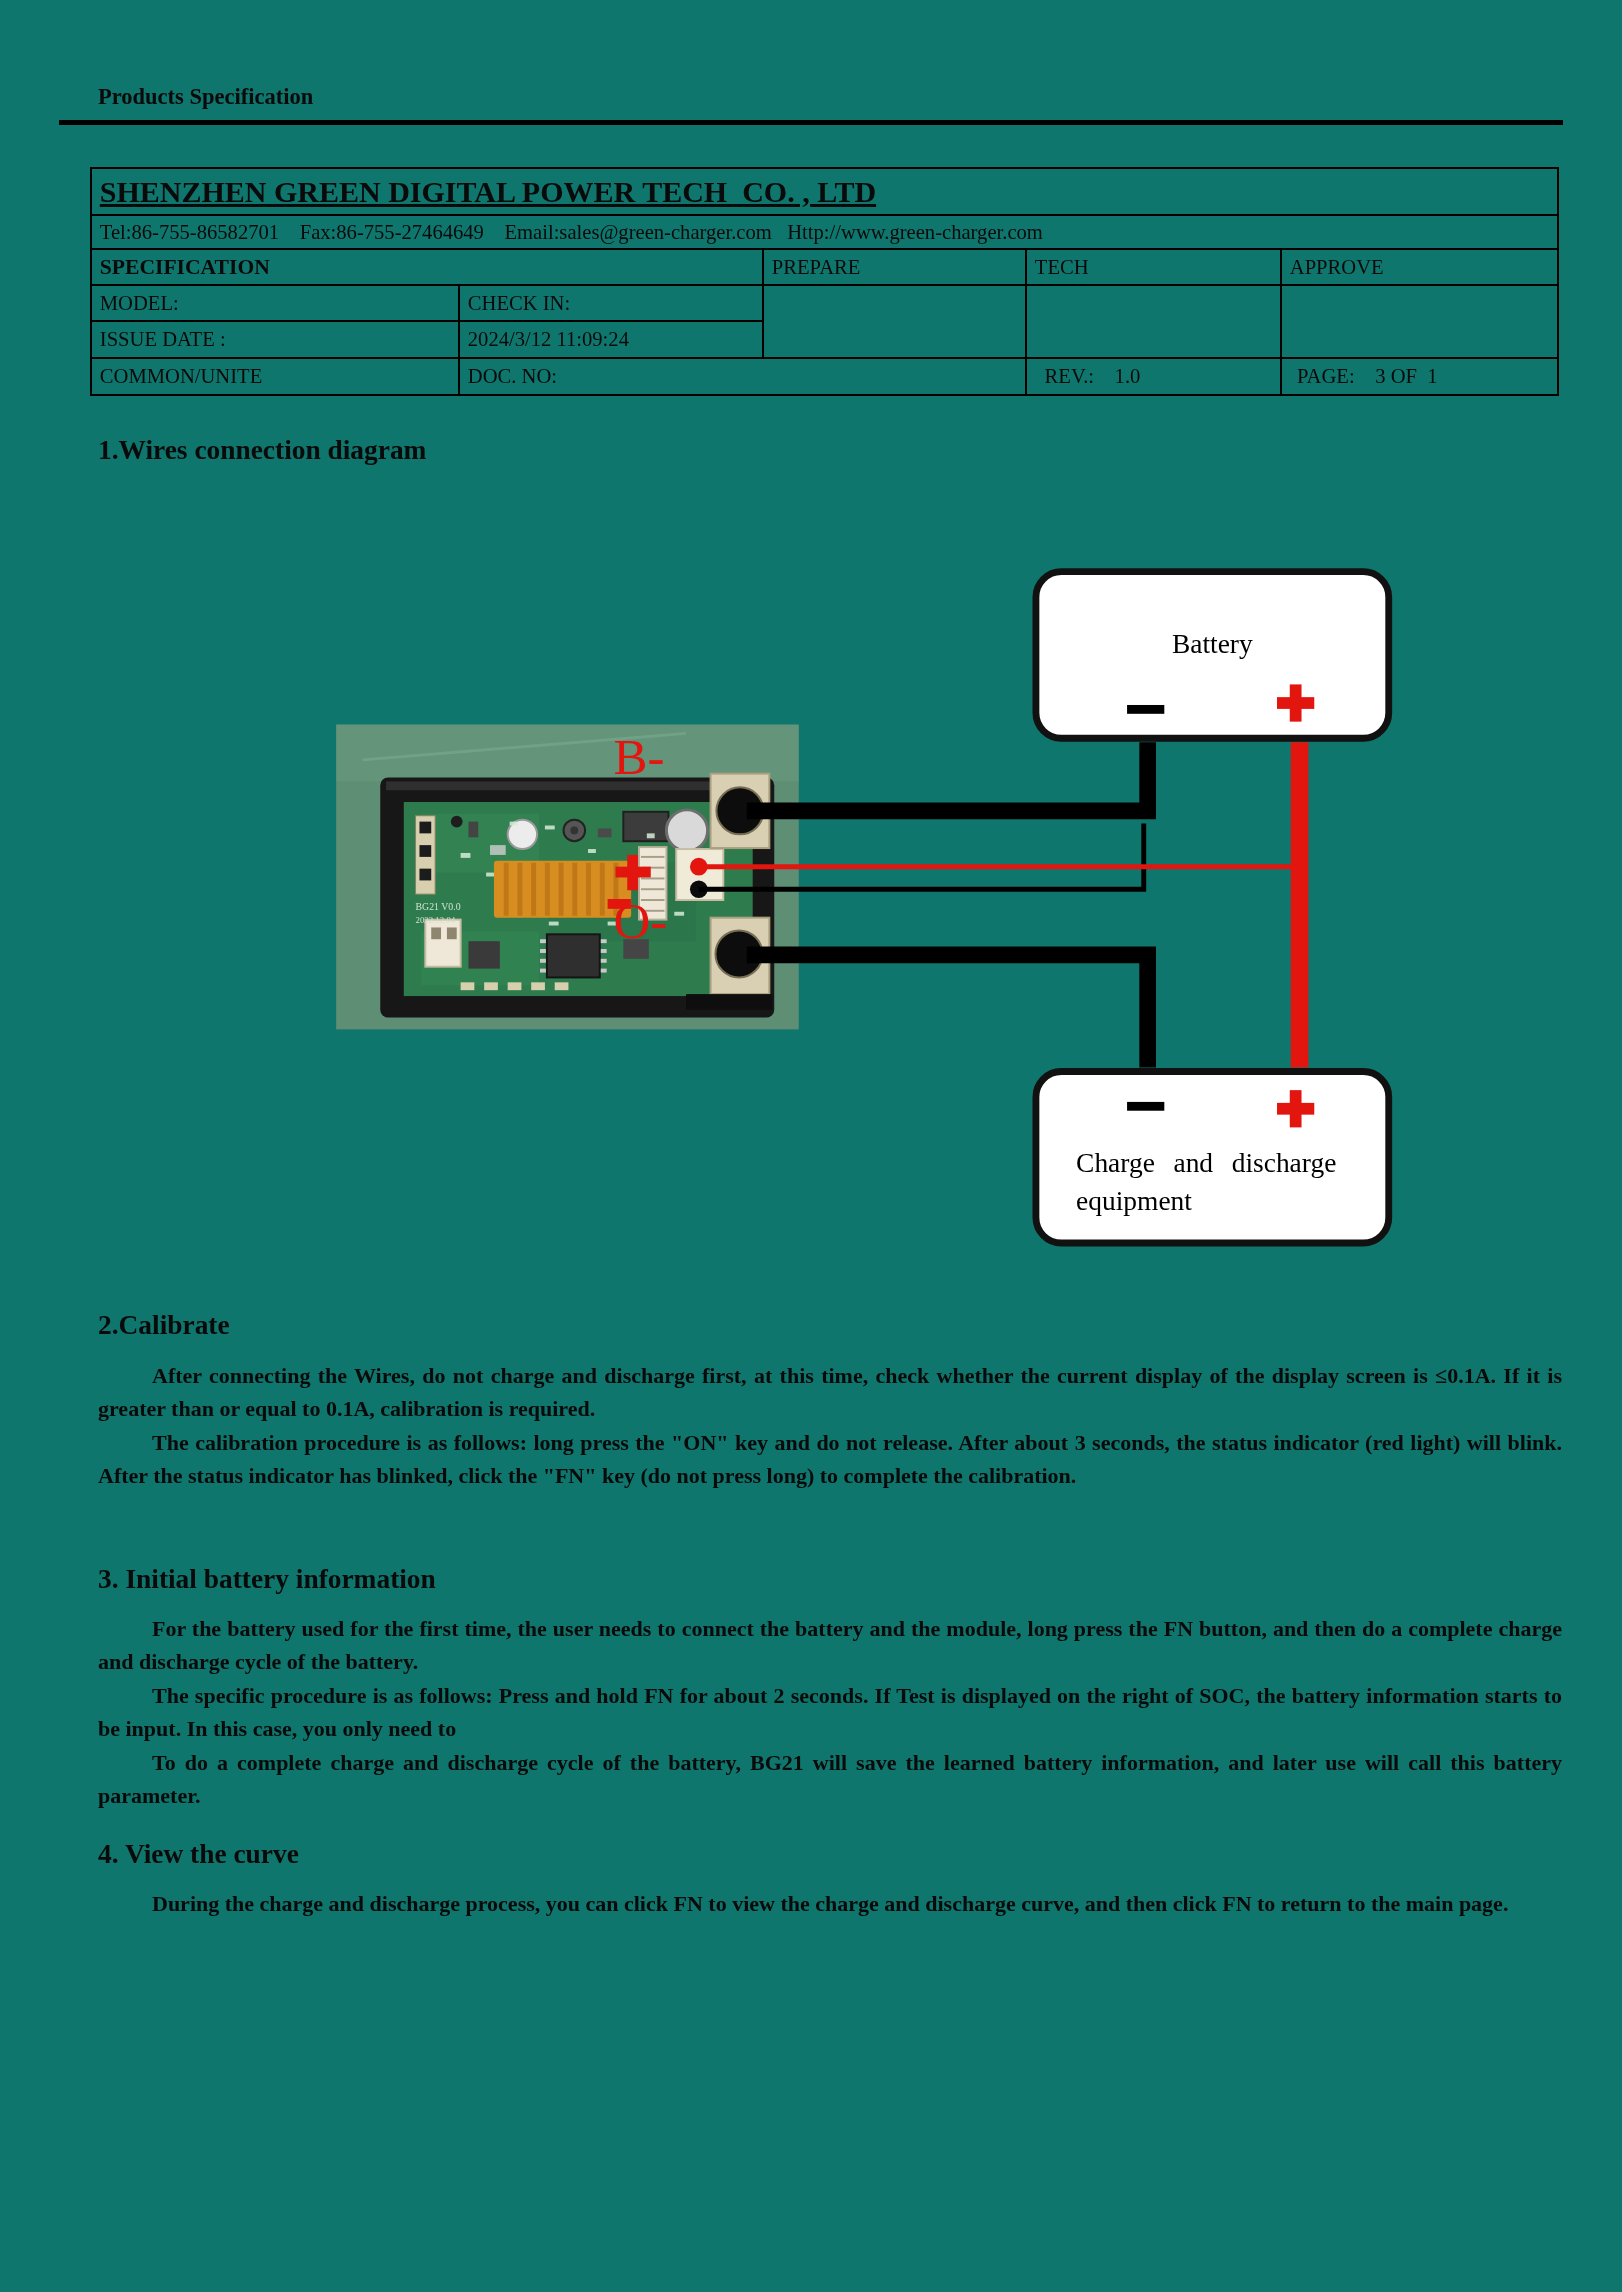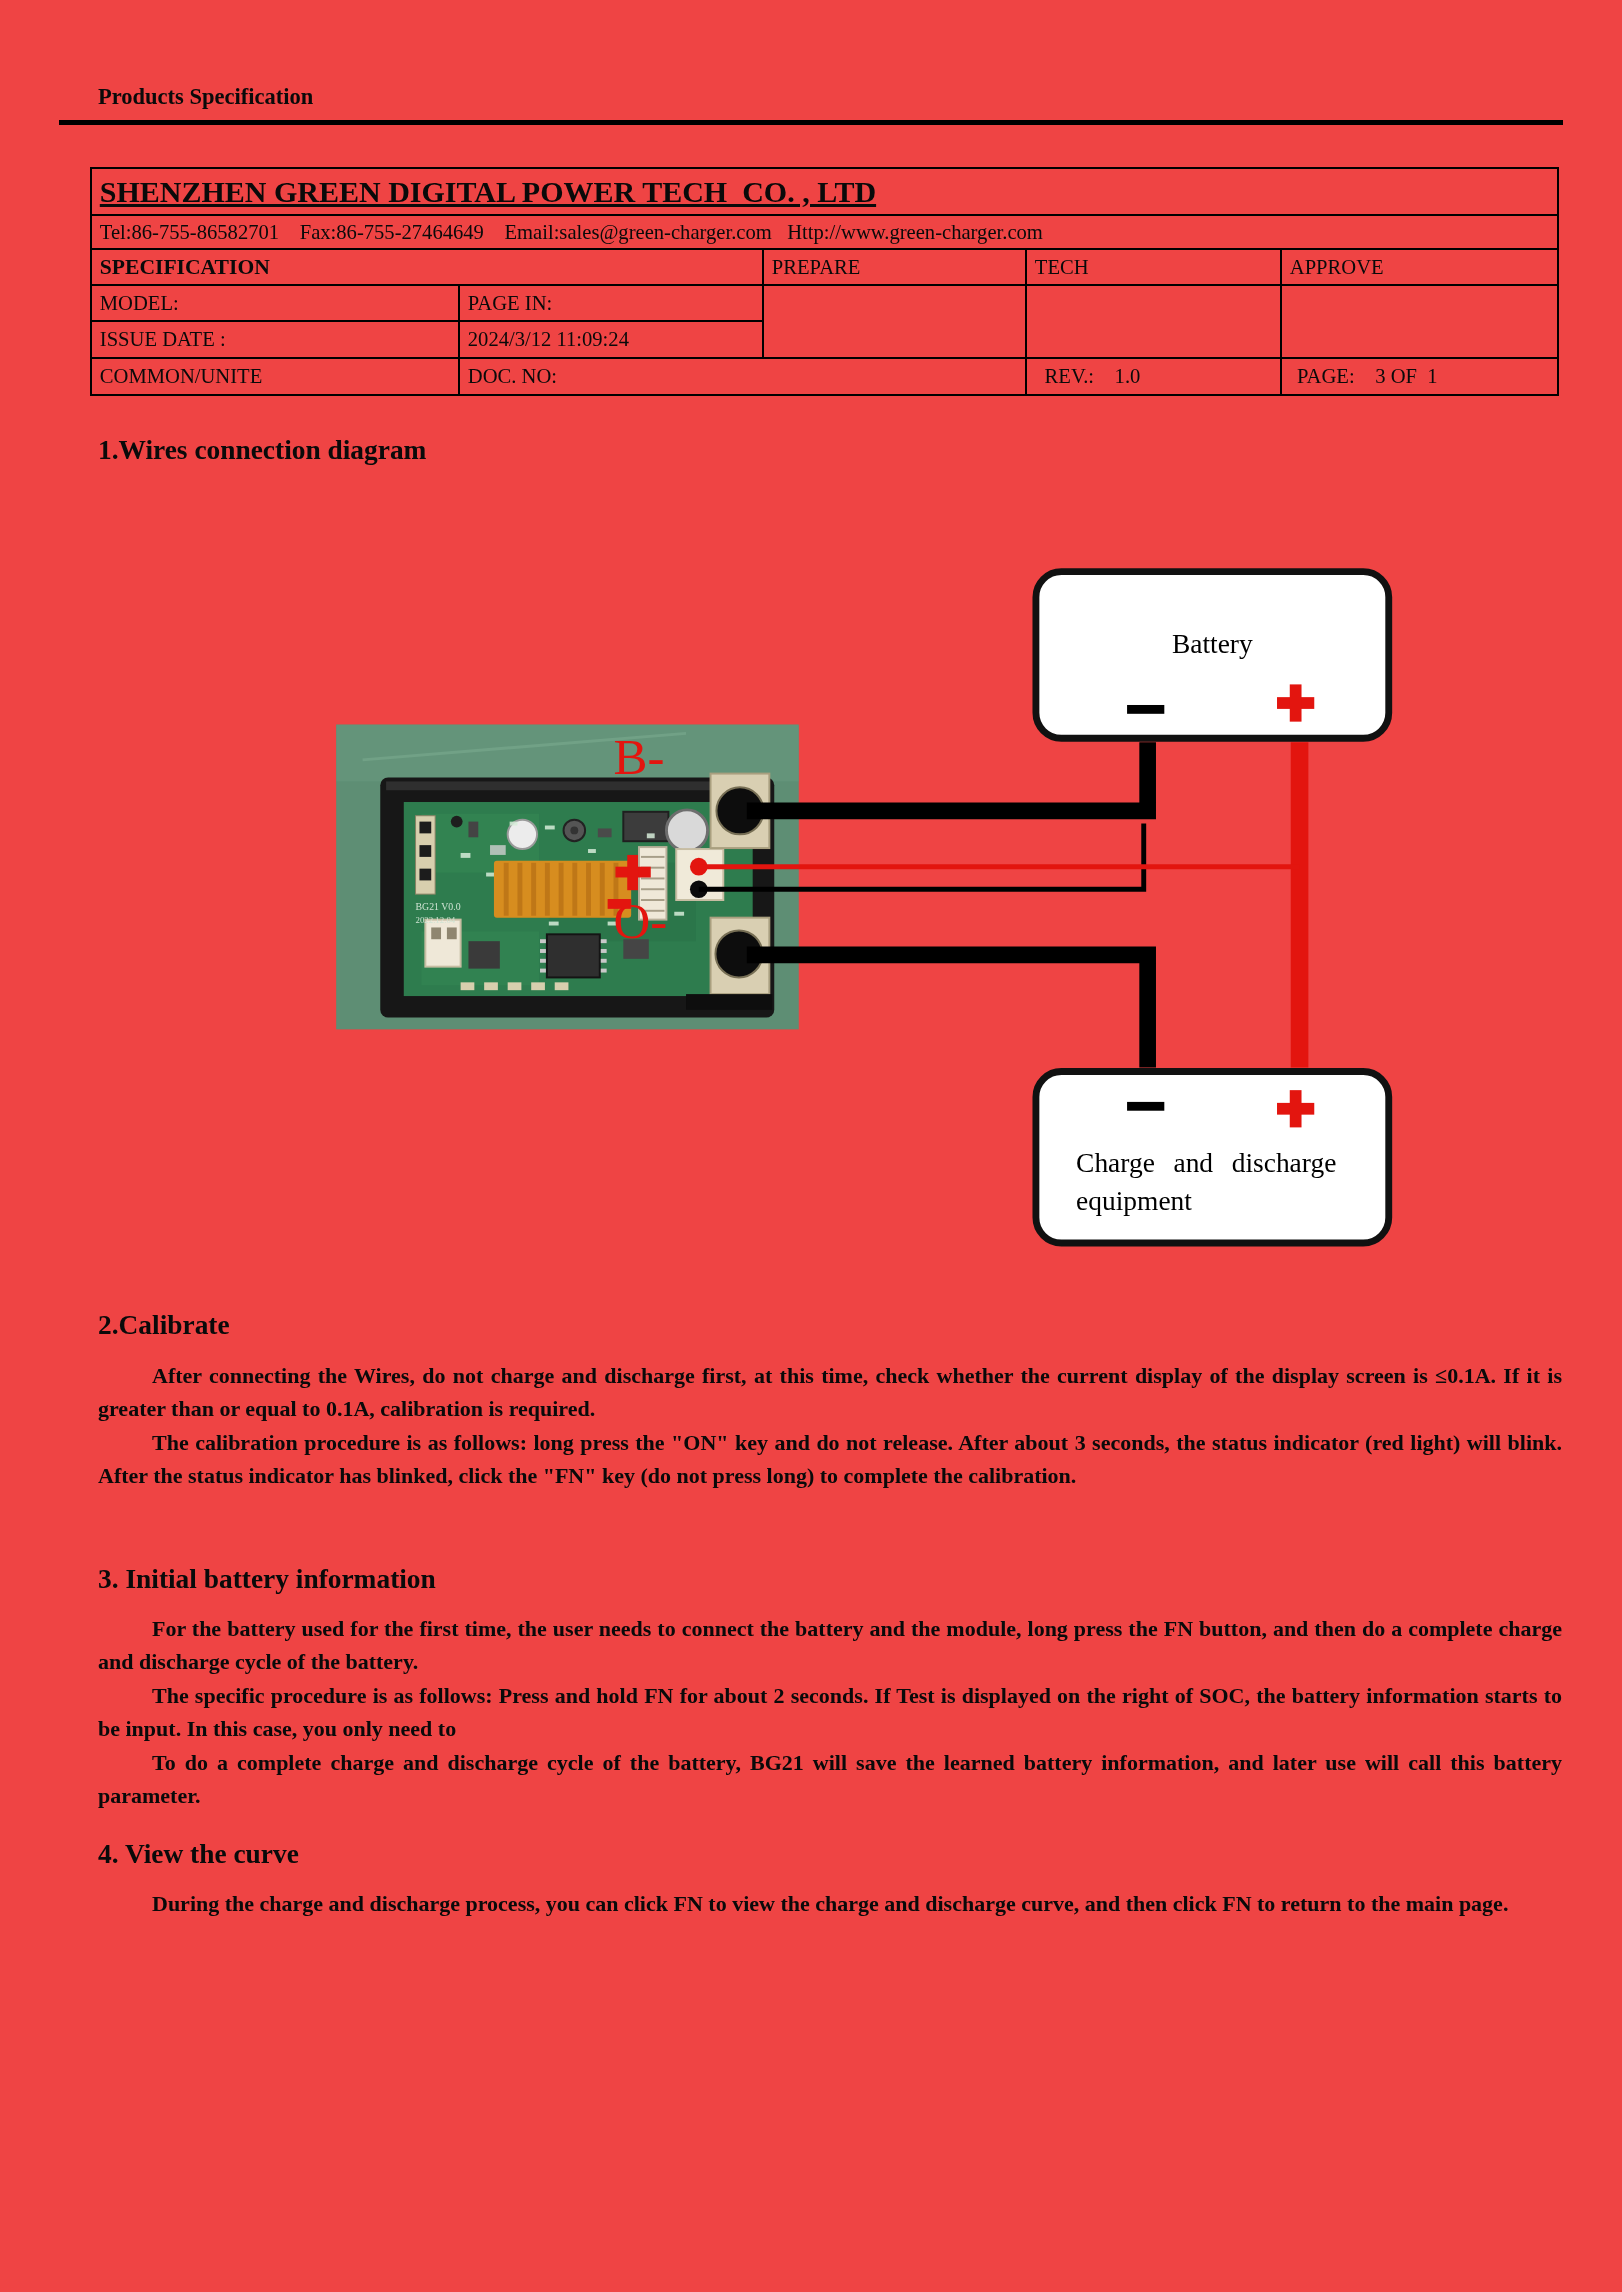--- a/index.html
+++ b/index.html
@@ -1,17 +1,17 @@
 <!DOCTYPE html>
 <html><head>
 <meta charset="utf-8">
 <style>
   html,body{margin:0;padding:0;background:#ffffff;}
   #page{
-    position:relative;width:1622px;height:2293px;background:#ef4444;
+    position:relative;width:1622px;height:2293px;background:#0f766e;
     font-family:"Liberation Serif","DejaVu Serif",serif;color:#0a0a0a;overflow:hidden;
   }
   .abs{position:absolute;}
   #doc-header{left:98px;top:84px;font-size:22.5px;font-weight:bold;}
   #header-rule{left:59px;top:120px;width:1504px;height:4.9px;background:#000;}
   
   #spec-table{left:90px;top:167px;width:1466px;border-collapse:collapse;table-layout:fixed;}
   #spec-table td{border:2px solid #000;padding:0 7.8px;vertical-align:middle;font-size:20.6px;overflow:hidden;}
   #spec-table{border:2.9px solid #000;}
   .cell-center{text-align:left;}
@@ -50,21 +50,21 @@
       <td colspan="5" class="cell-center contact-cell">Tel:86-755-86582701    Fax:86-755-27464649    Email:sales@green-charger.com   Http://www.green-charger.com</td>
     </tr>
     <tr style="height:36px">
       <td colspan="2" class="cell-center spec-cell">SPECIFICATION</td>
       <td class="cell-center">PREPARE</td>
       <td class="cell-center">TECH</td>
       <td class="cell-center">APPROVE</td>
     </tr>
     <tr style="height:36px">
       <td>MODEL:</td>
-      <td>PAGE IN:</td>
+      <td>CHECK IN:</td>
       <td rowspan="2"></td>
       <td rowspan="2"></td>
       <td rowspan="2"></td>
     </tr>
     <tr style="height:37px">
       <td>ISSUE DATE :</td>
       <td>2024/3/12 11:09:24</td>
     </tr>
     <tr style="height:37px">
       <td>COMMON/UNITE</td>

